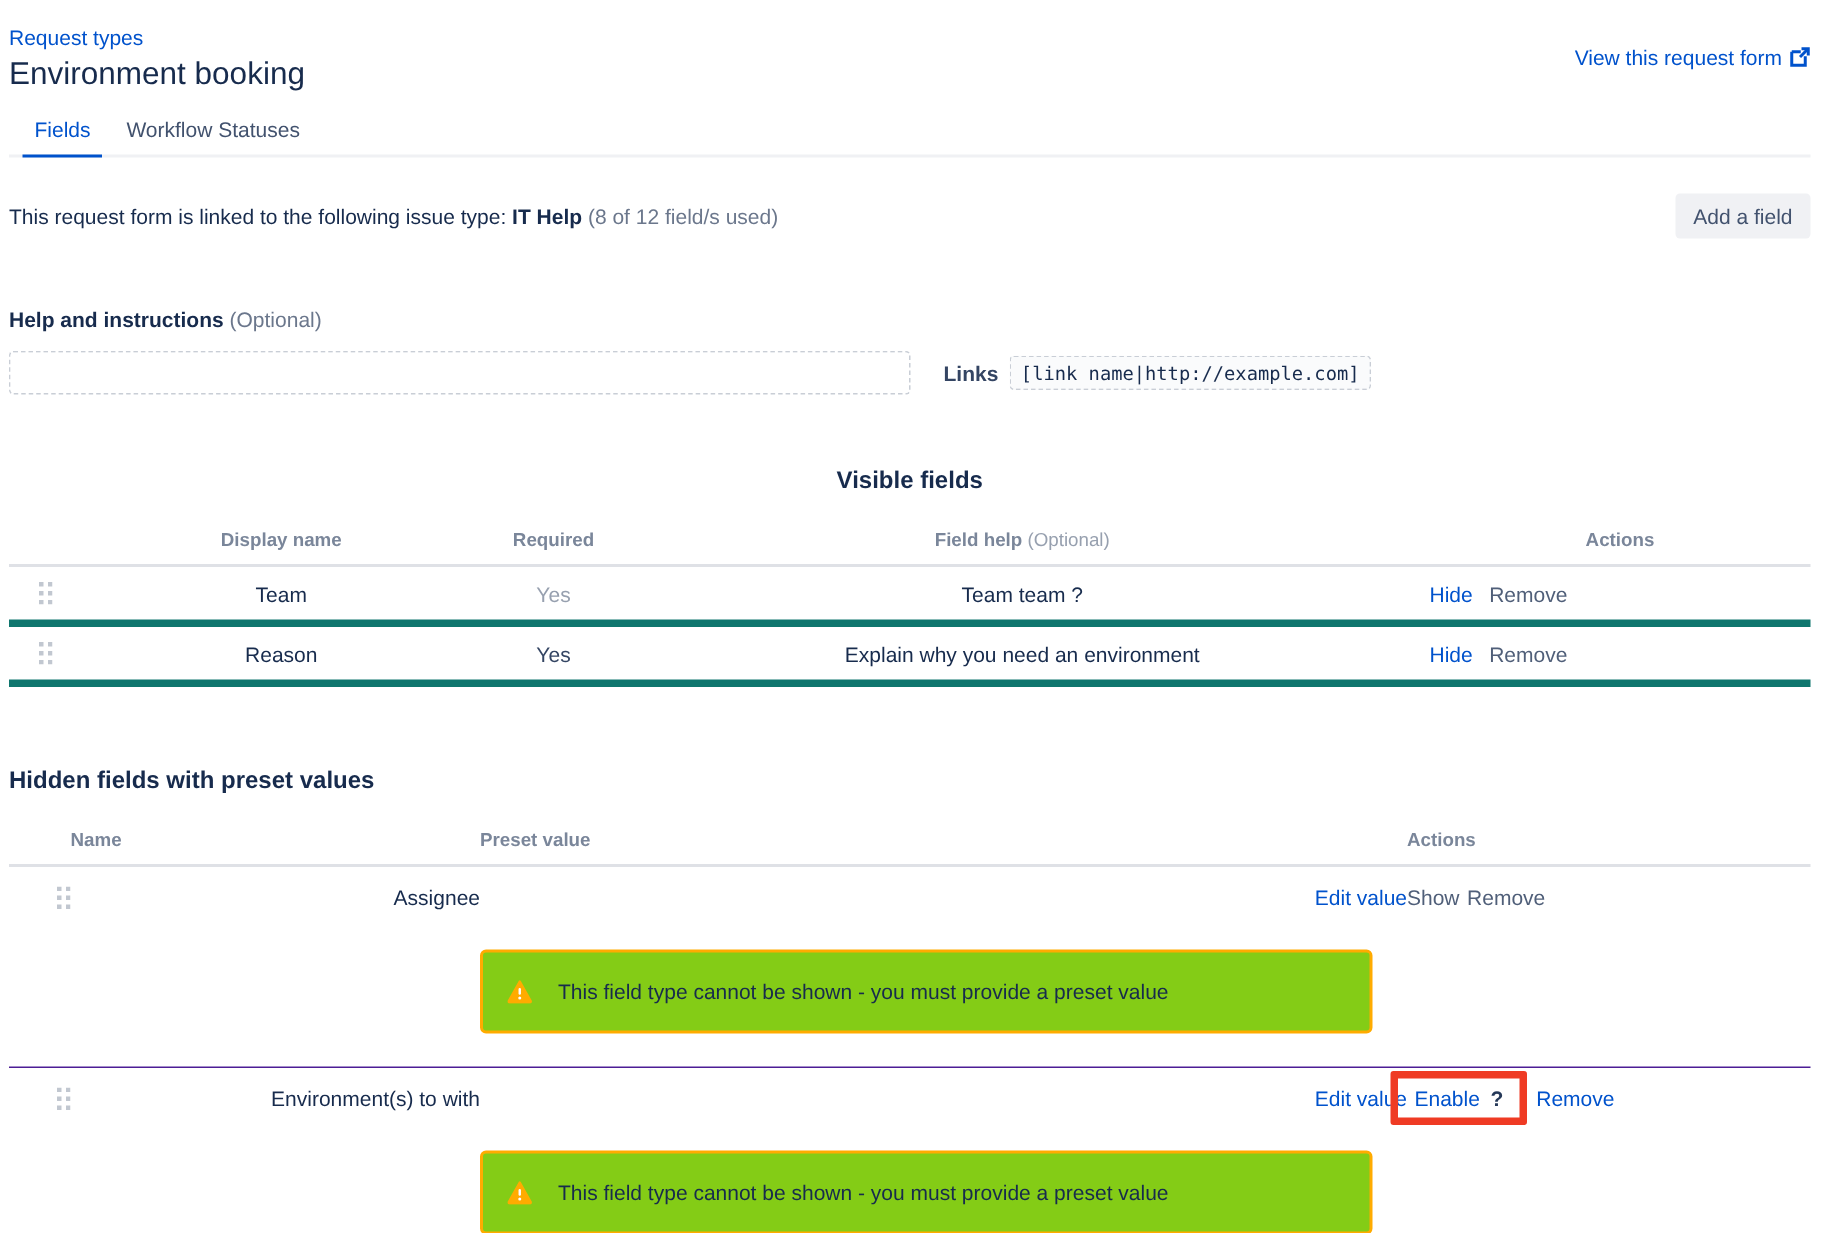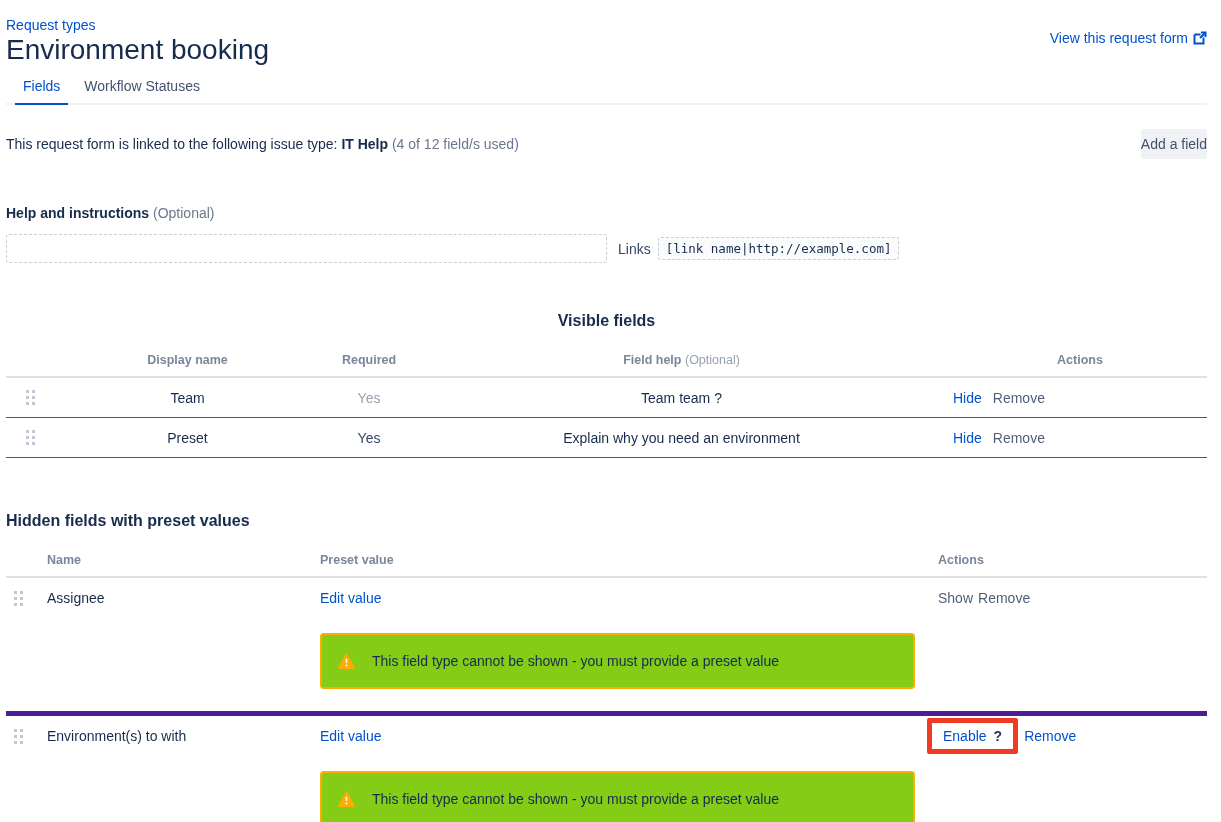--- a/index.html
+++ b/index.html
@@ -11,80 +11,80 @@
     font-size: 14px;
     color: #172B4D;
     overflow: hidden;
   }
   .page { padding: 16px 14px 0 6px; position: relative; }
 
   a, .link { color: #0052CC; text-decoration: none; cursor: pointer; }
 
   
   .breadcrumb { font-size: 14px; line-height: 18px; }
-  .page-title { font-size: 28px; font-weight: 500; line-height: 26px; margin-top: 3px; color:#172B4D; }
+  .page-title { font-size: 21px; font-weight: 500; line-height: 26px; margin-top: 3px; color:#172B4D; }
   .view-form-link { position: absolute; top: 30px; right: 14px; display: inline-flex; align-items: center; gap: 5px; font-size: 14px; }
   .ext-icon svg { display:block; }
 
   
   .tabs { margin-top: 15px; border-bottom: 2px solid #F0F1F4; padding-left: 9px; }
   .tab { display: inline-block; padding: 0 8px 9px 8px; margin-right: 4px; font-size: 14px; color: #42526E; cursor: pointer; }
   .tab.active { color: #0052CC; border-bottom: 2px solid #0052CC; margin-bottom: -2px; }
 
   
   .info-row { margin-top: 24px; display: flex; justify-content: space-between; align-items: center; }
   .info-usage { color: #6B778C; }
   .add-field-btn {
     background: #F0F1F4; color: #42526E; border: none; border-radius: 3px;
-    font-family: inherit; font-size: 14px; padding: 6px 0; height: 30px; cursor: pointer;
+    font-family: inherit; font-size: 14px; padding: 6px 12px; height: 30px; cursor: pointer;
   }
 
   
   .help-section { margin-top: 46px; }
   .field-label { font-weight: 700; color: #172B4D; }
   .optional { font-weight: 400; color: #6B778C; }
   .help-input-row { margin-top: 13px; display: flex; align-items: center; }
   .help-input {
     width: 601px; height: 29px; border: 1px dashed #C9CED6; border-radius: 3px;
     font-family: inherit; font-size: 14px; padding: 0 8px; color: #172B4D; background: #fff; outline: none;
   }
-  .links-label { margin-left: 11px; color: #344563; }
+  .links-label { margin-left: 22px; color: #344563; font-weight: bold; }
   .links-example {
     margin-left: 7px; font-family: "DejaVu Sans Mono", "Liberation Mono", monospace;
     font-size: 12.5px; color: #172B4D; background: #FAFBFC;
     border: 1px dashed #C9CED6; border-radius: 3px; padding: 3px 7px;
   }
 
   
   .section-heading { font-size: 16px; font-weight: 700; color: #172B4D; }
   .visible-section { margin-top: 49px; text-align: center; }
   .hidden-section { margin-top: 54px; }
 
   
   .tbl { margin-top: 23px; }
   .col-header { font-size: 12.5px; font-weight: 700; color: #7A869A; }
   .col-header .optional { font-size: 12.5px; font-weight: 400; color: #97A0AF; }
 
   .vf-grid { display: grid; grid-template-columns: 41px 281px 82px 543px 1fr; align-items: center; }
   .hf-grid { display: grid; grid-template-columns: 41px 273px 618px 1fr; align-items: center; }
 
   .tbl-head { padding-bottom: 9px; border-bottom: 2px solid #DFE1E6; }
-  .tbl-row-main { height: 40px; border-bottom: 1px solid #0f766e; }
+  .tbl-row-main { height: 40px; border-bottom: 5px solid #0f766e; }
   .hf-row-main { height: 40px; }
 
   .drag-handle { padding-left: 8px; cursor: grab; line-height: 0; }
   .cell-name { color: #172B4D; }
   .cell-required-muted { color: #97A0AF; }
   .cell-required { color: #344563; }
   .cell-help { color: #172B4D; }
   .actions-cell { display: flex; align-items: center; gap: 11px; }
   .action-muted { color: #505F79; cursor: pointer; }
 
   
-  .hf-row { border-bottom: 5px solid #4c1d95; }
+  .hf-row { border-bottom: 1px solid #4c1d95; text-align: right; }
   .warning-wrap { padding: 15px 0 22px 314px; }
   .warning-box {
     width: 595px; border: 2px solid #FFAB00; border-radius: 4px; background: #84cc16;
     display: flex; align-items: center; gap: 17px; padding: 18px 16px;
     color: #172B4D; font-size: 14px;
   }
   .warning-icon { line-height: 0; flex: 0 0 auto; }
 
   
   .env-actions { position: relative; }
@@ -118,21 +118,21 @@
   </div>
 
   <div class="tabs">
     <span class="tab active">Fields</span>
     <span class="tab">Workflow Statuses</span>
   </div>
 
   <div class="info-row">
     <div>
       <span>This request form is linked to the following issue type: </span><b>IT Help</b>
-      <span class="info-usage">(4 of 12 field/s used)</span>
+      <span class="info-usage">(8 of 12 field/s used)</span>
     </div>
     <button class="add-field-btn">Add a field</button>
   </div>
 
   <div class="help-section">
     <div>
       <span class="field-label">Help and instructions</span>
       <span class="optional">(Optional)</span>
     </div>
     <div class="help-input-row">
@@ -182,21 +182,21 @@
               <g fill="#C1C7D0">
                 <rect x="0" y="0" width="3" height="3"></rect>
                 <rect x="6" y="0" width="3" height="3"></rect>
                 <rect x="0" y="6" width="3" height="3"></rect>
                 <rect x="6" y="6" width="3" height="3"></rect>
                 <rect x="0" y="12" width="3" height="3"></rect>
                 <rect x="6" y="12" width="3" height="3"></rect>
               </g>
             </svg>
         </span>
-        <span class="cell-name">Preset</span>
+        <span class="cell-name">Reason</span>
         <span class="cell-required">Yes</span>
         <span class="cell-help">Explain why you need an environment</span>
         <span class="actions-cell">
           <a class="link">Hide</a>
           <span class="action-muted">Remove</span>
         </span>
       </div>
     </div>
   </div>
 

